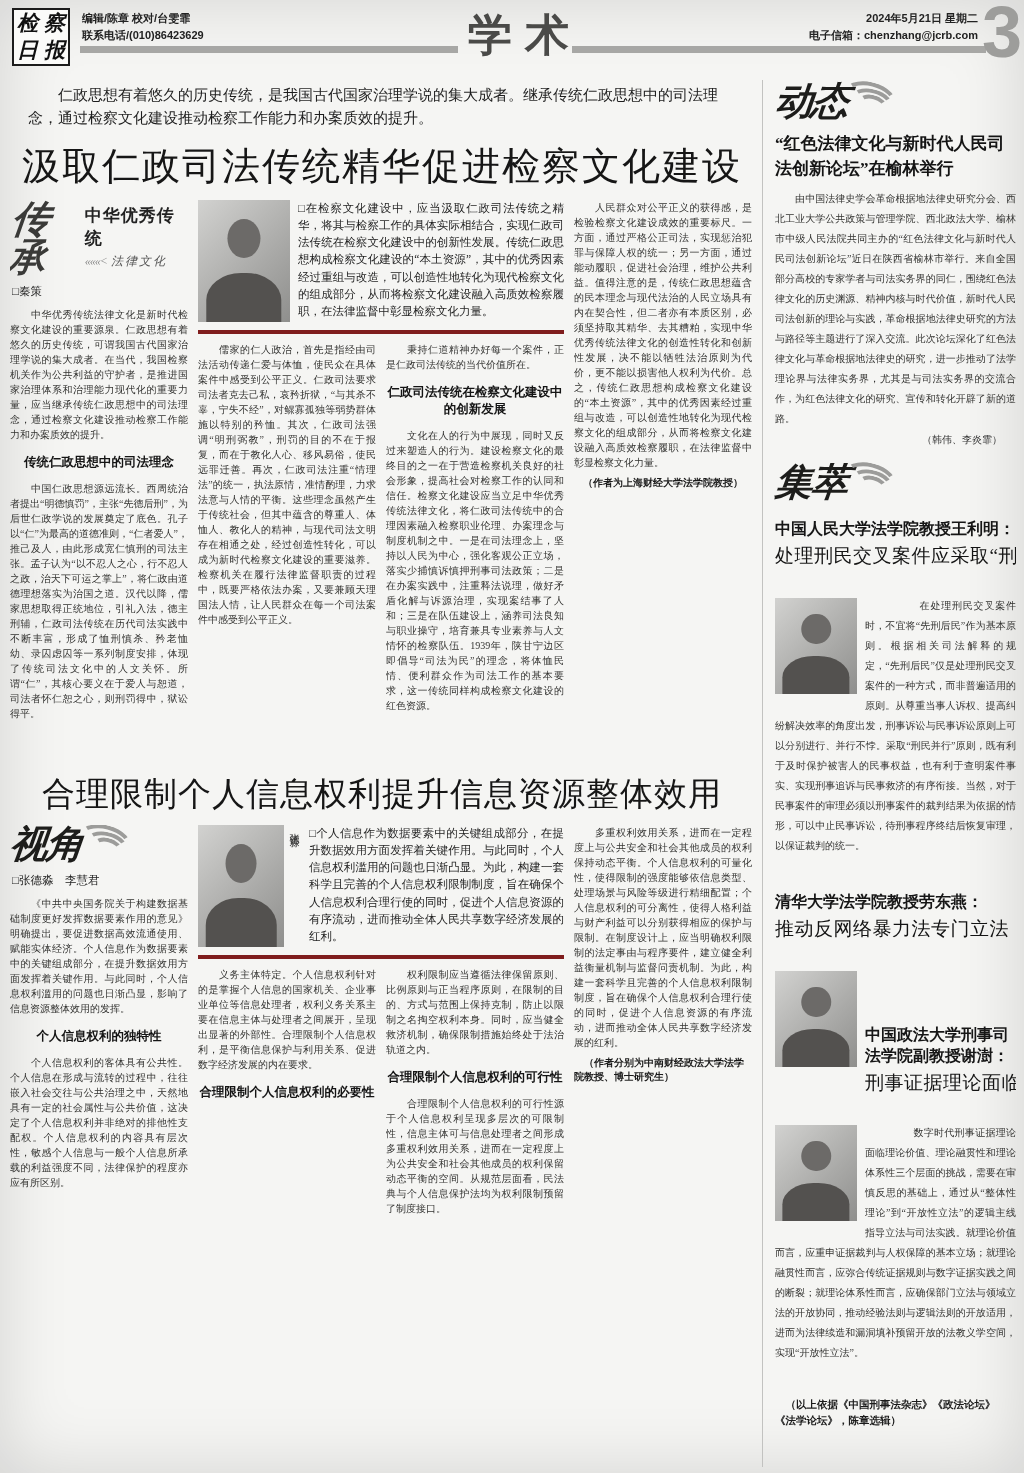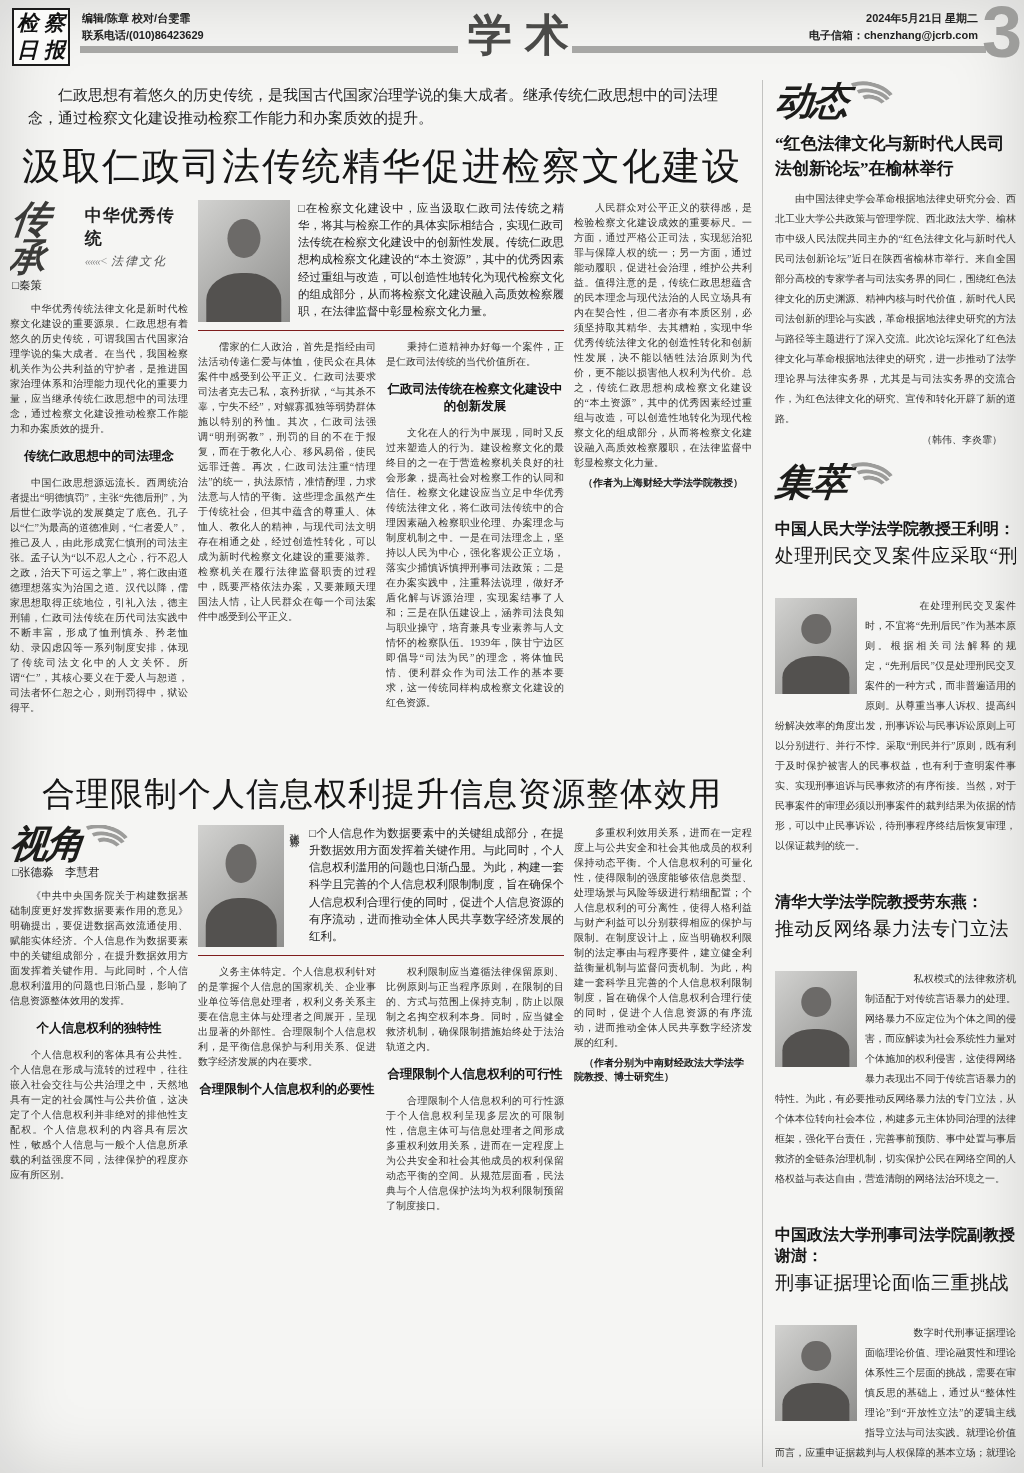--- a/index.html
+++ b/index.html
@@ -39,22 +39,22 @@
     margin:0 0 8px 0; white-space:nowrap; }
   .art-body { display:flex; gap:10px; overflow:hidden; }
   .art1-body { height:572px; }
   .art2-body { height:585px; }
   .col { width:178px; overflow:hidden; }
   .mid { width:366px; display:flex; flex-direction:column; overflow:hidden; }
   .mid-cols { display:flex; gap:10px; flex:1; overflow:hidden; }
   .body-text { font-size:10px; line-height:15px; text-align:justify; color:#333331; white-space:pre-wrap; }
   .subhead { font-size:12.5px; font-weight:bold; color:#141414; text-align:center; margin:12px 0 10px 0;
     font-family:"Liberation Sans",sans-serif; }
-  .byline { font-size:11.5px; color:#222; margin:0 0 8px 2px; }
-  .lead-row { display:flex; gap:8px; margin-bottom:8px; border-bottom:1px solid #7f1d1d; padding-bottom:8px; }
+  .byline { font-size:11.5px; color:#222; margin:8px 0 8px 2px; }
+  .lead-row { display:flex; gap:8px; margin-bottom:8px; border-bottom:4px solid #7f1d1d; padding-bottom:8px; }
   .lead-sum { flex:1; font-size:11.5px; line-height:1.5; text-align:justify; color:#1f1f1f; font-weight:500; }
   .attr { font-size:10px; font-weight:bold; text-align:center; margin-top:6px; color:#1b1b1b; }
   .attr-left { text-align:left; text-indent:1em; }
   
   .photo { position:relative; overflow:hidden; background:linear-gradient(135deg,#d2d2d0 0%,#a9a9a7 60%,#8f8f8d 100%); flex-shrink:0; }
   .photo::before { content:""; position:absolute; top:16%; left:50%; transform:translateX(-50%);
     width:36%; height:32%; border-radius:50%; background:#6c6a68; }
   .photo::after { content:""; position:absolute; bottom:-8%; left:50%; transform:translateX(-50%);
     width:82%; height:48%; border-radius:46% 46% 0 0; background:#53514f; }
   .p-a1 { width:92px; height:122px; }
@@ -240,21 +240,21 @@
         <div class="item-head">处理刑民交叉案件应采取“刑民并行”原则</div>
         <div class="sb-body">
           <div class="photo p-side"></div><span>　　在处理刑民交叉案件时，不宜将“先刑后民”作为基本原则。根据相关司法解释的规定，“先刑后民”仅是处理刑民交叉案件的一种方式，而非普遍适用的原则。从尊重当事人诉权、提高纠纷解决效率的角度出发，刑事诉讼与民事诉讼原则上可以分别进行、并行不悖。采取“刑民并行”原则，既有利于及时保护被害人的民事权益，也有利于查明案件事实、实现刑事追诉与民事救济的有序衔接。当然，对于民事案件的审理必须以刑事案件的裁判结果为依据的情形，可以中止民事诉讼，待刑事程序终结后恢复审理，以保证裁判的统一。</span>
         </div>
       </div>
 
       <div class="sb-item">
         <div class="kicker">清华大学法学院教授劳东燕：</div>
         <div class="item-head">推动反网络暴力法专门立法</div>
         <div class="sb-body">
-          <div class="photo p-side"></div><span>　　私权模式的法律救济机制适配于对传统言语暴力的处理。网络暴力不应定位为个体之间的侵害，而应解读为社会系统性力量对个体施加的权利侵害，这使得网络暴力表现出不同于传统言语暴力的特性。为此，有必要推动反网络暴力法的专门立法，从个体本位转向社会本位，构建多元主体协同治理的法律框架，强化平台责任，完善事前预防、事中处置与事后救济的全链条治理机制，切实保护公民在网络空间的人格权益与表达自由，营造清朗的网络法治环境之一。</span>
+          <div class="photo p-side"></div>
         </div>
       </div>
 
       <div class="sb-item">
         <div class="kicker">中国政法大学刑事司法学院副教授谢澍：</div>
         <div class="item-head">刑事证据理论面临三重挑战</div>
         <div class="sb-body">
           <div class="photo p-side"></div><span>　　数字时代刑事证据理论面临理论价值、理论融贯性和理论体系性三个层面的挑战，需要在审慎反思的基础上，通过从“整体性理论”到“开放性立法”的逻辑主线指导立法与司法实践。就理论价值而言，应重申证据裁判与人权保障的基本立场；就理论融贯性而言，应弥合传统证据规则与数字证据实践之间的断裂；就理论体系性而言，应确保部门立法与领域立法的开放协同，推动经验法则与逻辑法则的开放适用，进而为法律续造和漏洞填补预留开放的法教义学空间，实现“开放性立法”。</span>
         </div>
       </div>

